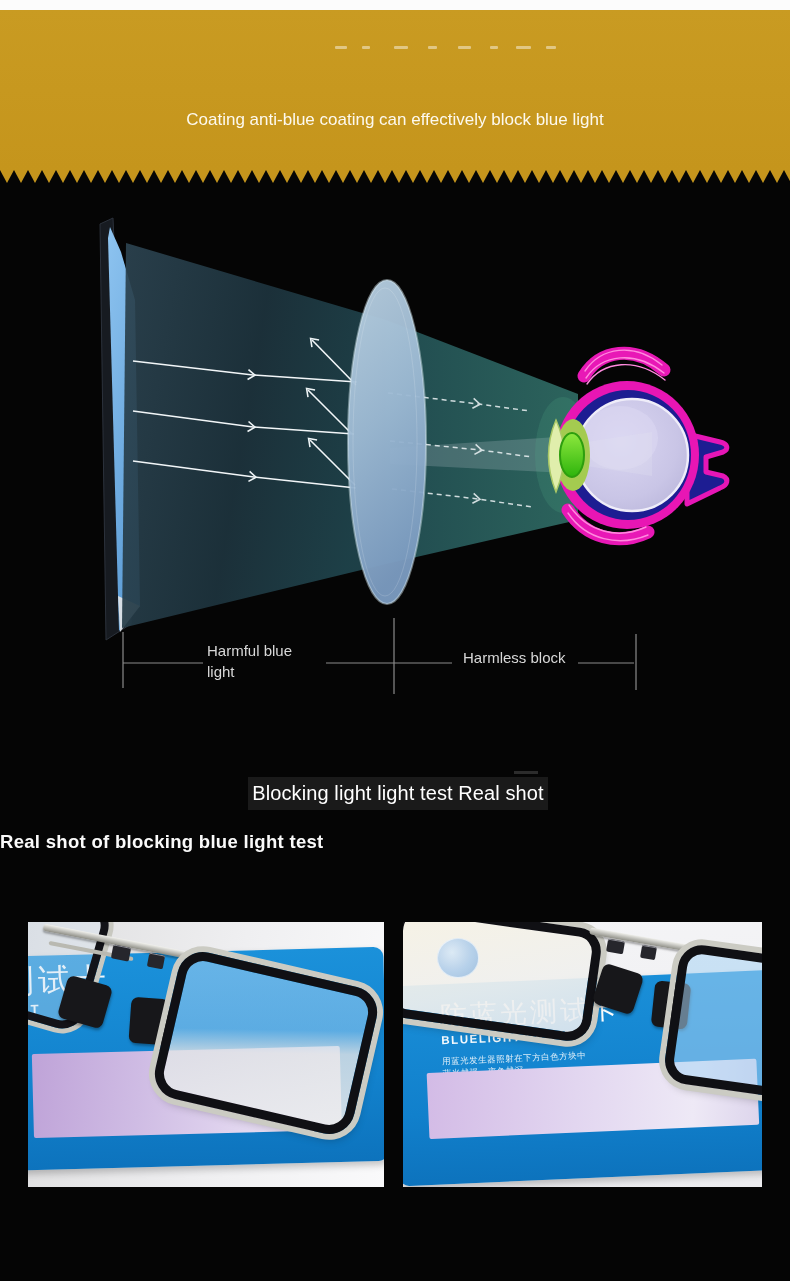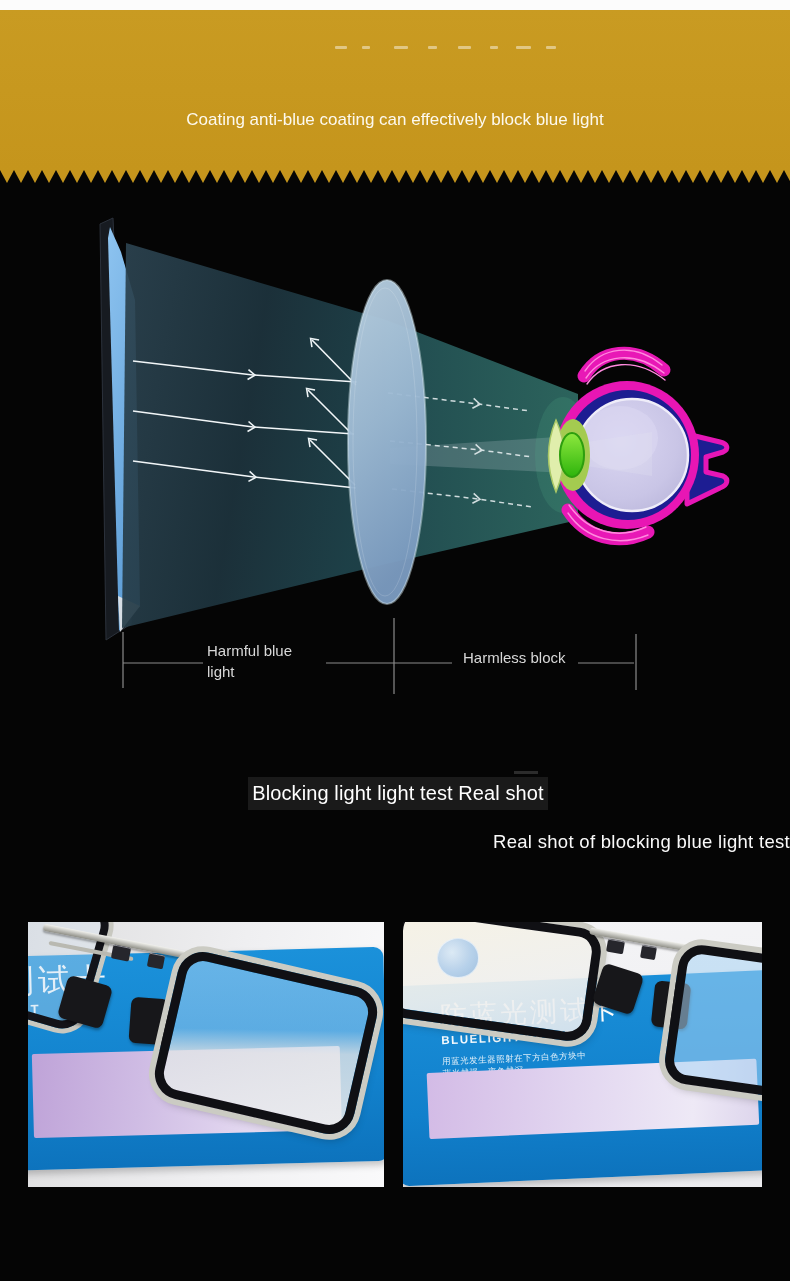--- a/index.html
+++ b/index.html
@@ -17,21 +17,21 @@
 
   
   .dim-label { color:#d8d8d8; font-size:15px; line-height:21px; }
   .label-harmful { left:207px; top:640px; width:100px; }
   .label-harmless { left:463px; top:647px; width:140px; }
 
   
   .h1-box { left:248px; top:777px; width:300px; height:33px; background:#1a1a1a; color:#ffffff;
             font-size:20px; font-weight:500; text-align:center; line-height:33px; letter-spacing:.1px; }
   .h1-dash { left:514px; top:771px; width:24px; height:3px; background:#2c2c2c; }
-  .h2-line { left:0; top:831px; width:100%; text-align:right; color:#fafafa; font-size:18.5px; font-weight:400; letter-spacing:.3px; }
+  .h2-line { left:0; top:831px; width:100%; text-align:left; color:#fafafa; font-size:18.5px; font-weight:700; letter-spacing:.3px; }
 
   
   .photo { top:922px; height:265px; overflow:hidden; }
   .photo-left  { left:28px;  width:356px; background:linear-gradient(100deg,#dededf 0%,#efeff1 55%,#fafafb 100%); }
   .photo-right { left:403px; width:359px; background:linear-gradient(175deg,#f4f4f6 0%,#ececef 100%); }
 
   .card { border-radius:10px; box-shadow:2px 4px 7px rgba(0,0,0,.22); }
   .card-l { left:-42px; top:30px; width:400px; height:214px; transform:rotate(-1.5deg);
             background:linear-gradient(180deg,#1b91da 0%,#1282cd 60%,#0d73bd 100%); }
   .card-r { left:-8px; top:56px; width:386px; height:200px; transform:rotate(-2.5deg);

